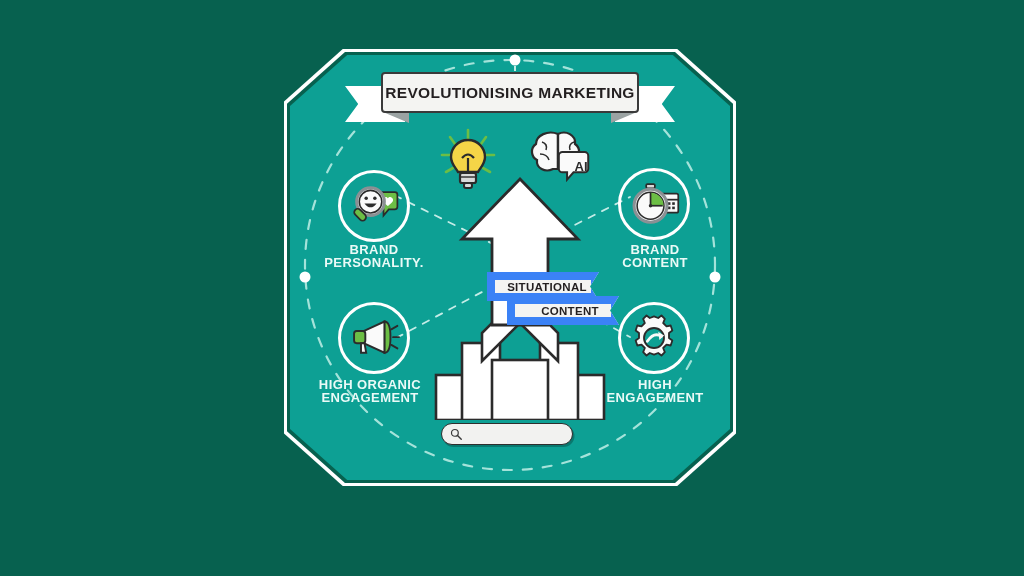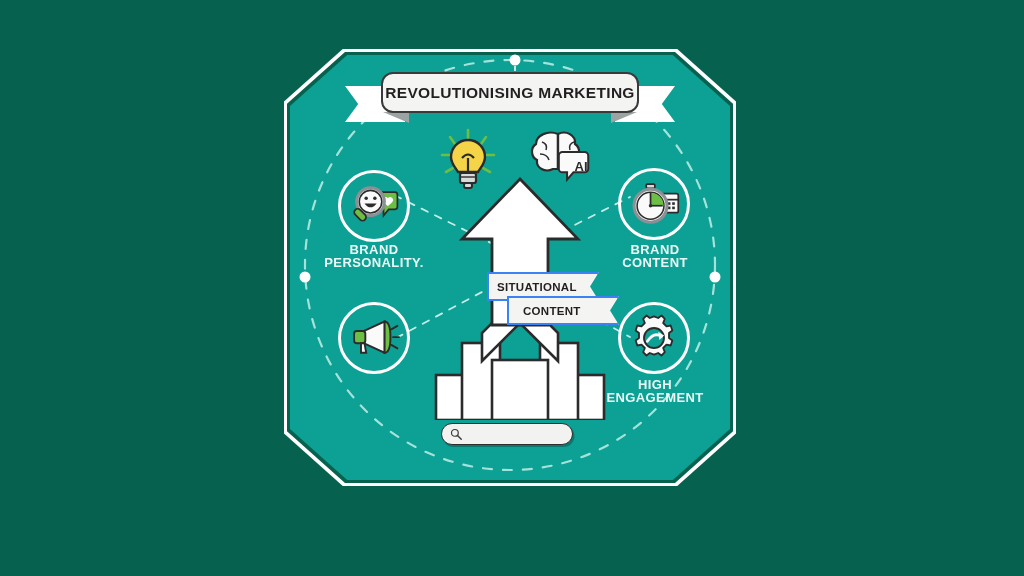--- a/index.html
+++ b/index.html
@@ -41,40 +41,40 @@
     clip-path:polygon(0 0,100% 0,100% 100%,0 100%,22% 50%);}
   .banner-tail.right{right:0;
     -webkit-clip-path:polygon(0 0,100% 0,78% 50%,100% 100%,0 100%);
     clip-path:polygon(0 0,100% 0,78% 50%,100% 100%,0 100%);}
   .banner-shadow-l{position:absolute;left:38px;top:40px;width:26px;height:11px;background:#9ba3a3;
     -webkit-clip-path:polygon(0 0,100% 0,100% 100%);clip-path:polygon(0 0,100% 0,100% 100%);}
   .banner-shadow-r{position:absolute;right:38px;top:40px;width:26px;height:11px;background:#9ba3a3;
     -webkit-clip-path:polygon(0 0,100% 0,0 100%);clip-path:polygon(0 0,100% 0,0 100%);}
   .banner-plate{
     position:absolute;left:36px;top:0;width:258px;height:41px;background:#f4f4f2;
-    border:2px solid #3a3a3a;border-radius:12px;display:flex;align-items:center;justify-content:center;
+    border:2px solid #3a3a3a;border-radius:4px;display:flex;align-items:center;justify-content:center;
     box-sizing:border-box;z-index:3;
   }
   .banner-plate span{
     font-size:15.5px;font-weight:bold;color:#231f20;letter-spacing:.3px;white-space:nowrap;
   }
 
   
   .node{position:absolute;width:72px;height:72px;border-radius:50%;border:3px solid #ffffff;
     box-sizing:border-box;display:flex;align-items:center;justify-content:center;}
   .node-label{position:absolute;width:160px;text-align:center;color:#eafaf7;
     font-size:13px;font-weight:bold;line-height:13px;letter-spacing:.4px;}
 
   
   .centre{position:absolute;left:430px;top:175px;width:180px;height:245px;}
 
   
   .sit{position:absolute;left:487px;top:272px;width:120px;height:52px;z-index:6;}
-  .sit-row{position:absolute;height:29px;background:#f4f4f2;border:2px solid #3b82f6;
-    box-sizing:border-box;display:flex;align-items:center;}
+  .sit-row{position:absolute;height:29px;background:#f4f4f2;border:8px solid #3b82f6;
+    box-sizing:border-box;display:flex;align-items:center;justify-content:center;}
   .sit-row span{font-size:11.5px;font-weight:bold;color:#231f20;letter-spacing:.3px;white-space:nowrap;}
   .sit-top{left:0;top:0;width:112px;padding-left:8px;
     -webkit-clip-path:polygon(0 0,100% 0,92% 50%,100% 100%,0 100%);
     clip-path:polygon(0 0,100% 0,92% 50%,100% 100%,0 100%);}
   .sit-bot{left:20px;top:24px;width:112px;padding-left:14px;
     -webkit-clip-path:polygon(0 0,100% 0,92% 50%,100% 100%,0 100%);
     clip-path:polygon(0 0,100% 0,92% 50%,100% 100%,0 100%);}
 
   
   .searchbar{position:absolute;left:441px;top:423px;width:132px;height:22px;background:#f2f2f0;
@@ -225,20 +225,24 @@
         <line x1="50" y1="20" x2="57" y2="16"></line>
         <line x1="52" y1="29" x2="59" y2="29"></line>
         <line x1="50" y1="38" x2="57" y2="42"></line>
       </g>
       <path d="M42 11 c5 0 7 8 7 18 c0 10 -2 18 -7 18 z" fill="#6cbe45" stroke="#2b2b2b" stroke-width="2.2"></path>
       <path d="M18 22 L42 11 L42 47 L18 36 Z" fill="#fafafa" stroke="#2b2b2b" stroke-width="2.2"></path>
       <rect x="7" y="22" width="13" height="14" rx="3" fill="#6cbe45" stroke="#2b2b2b" stroke-width="2.2"></rect>
       <path d="M15 36 l4 0 l2 11 l-6 0 z" fill="#fafafa" stroke="#2b2b2b" stroke-width="2.2"></path>
     </svg>
   </div>
+  <div class="node-label" style="left:290px;top:378px;">
+    <div>HIGH ORGANIC</div>
+    <div>ENGAGEMENT</div>
+  </div>
 
   <div class="node" style="left:618px;top:302px;">
     <svg viewBox="0 0 60 60" style="width:50px;height:50px;">
       <path d="M30 4 l5 2 l4 -3 l4 4 l-2 5 l4 4 l5 -1 l2 6 l-4 3 l0 6 l4 3 l-2 6 l-5 -1 l-4 4 l2 5 l-4 4 l-4 -3 l-5 2 l-5 -2 l-4 3 l-4 -4 l2 -5 l-4 -4 l-5 1 l-2 -6 l4 -3 l0 -6 l-4 -3 l2 -6 l5 1 l4 -4 l-2 -5 l4 -4 l4 3 z" fill="#fafafa" stroke="#2b2b2b" stroke-width="2.2" stroke-linejoin="round"></path>
       <circle cx="30" cy="30" r="12" fill="#0da094" stroke="#2b2b2b" stroke-width="2.2"></circle>
       <path d="M22 34 q8 -12 17 -6" fill="none" stroke="#fafafa" stroke-width="3.4" stroke-linecap="round"></path>
       <path d="M36 24 l5 3 l-4 4 z" fill="#fafafa" stroke="#fafafa" stroke-width="1.4"></path>
     </svg>
   </div>
   <div class="node-label" style="left:575px;top:378px;">

